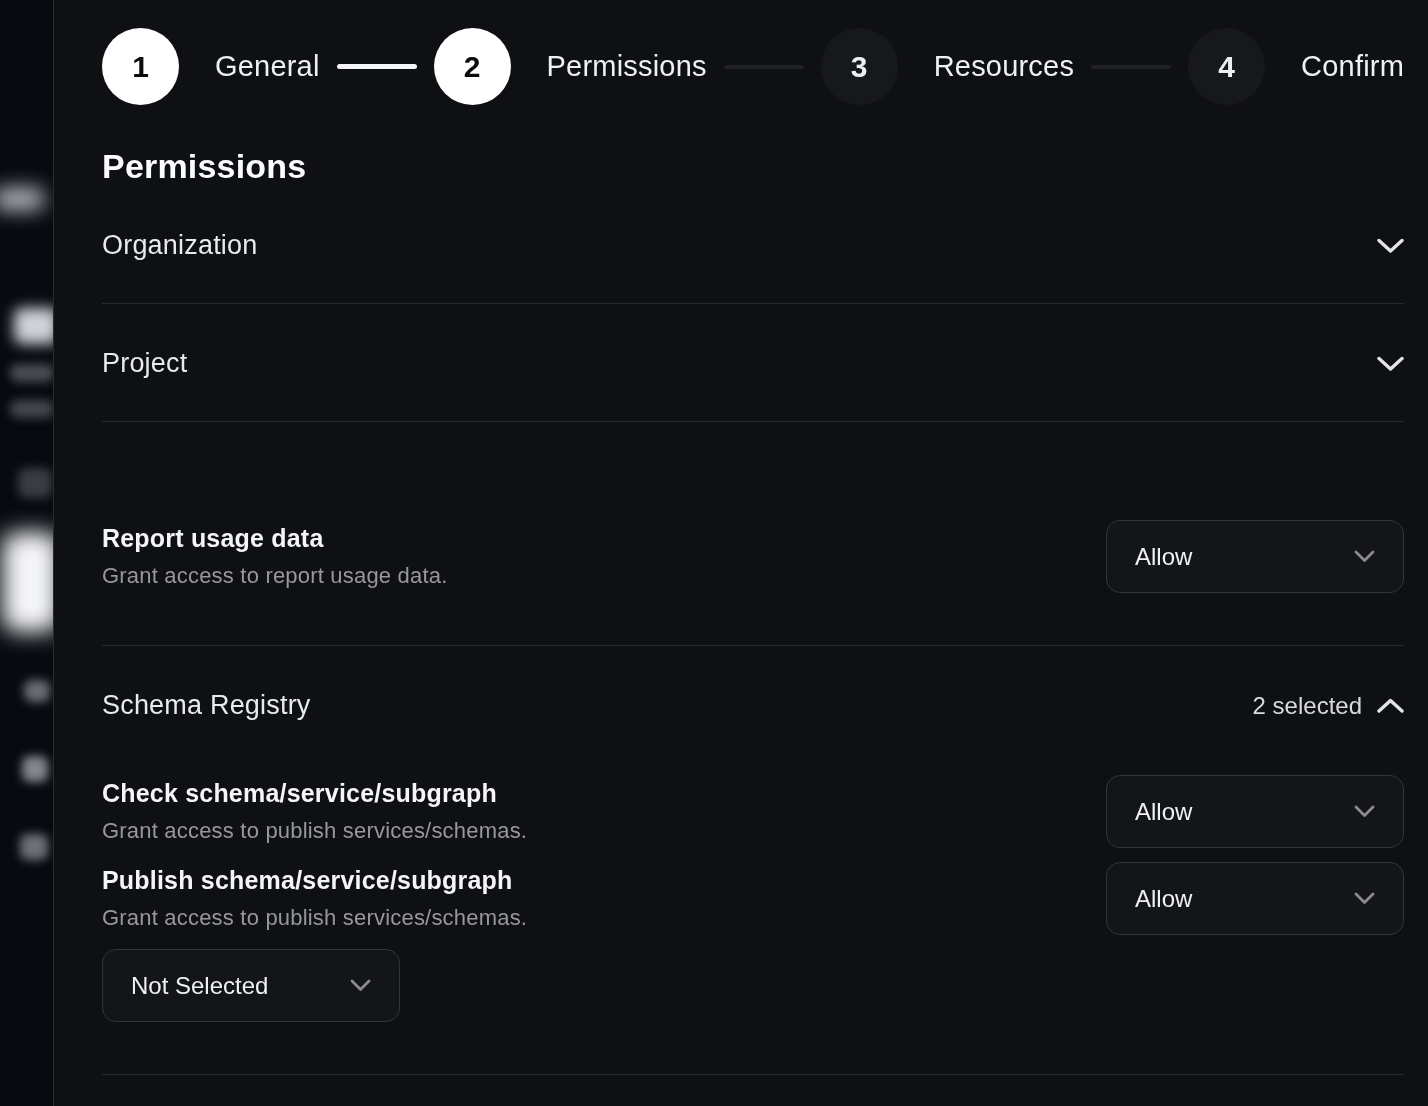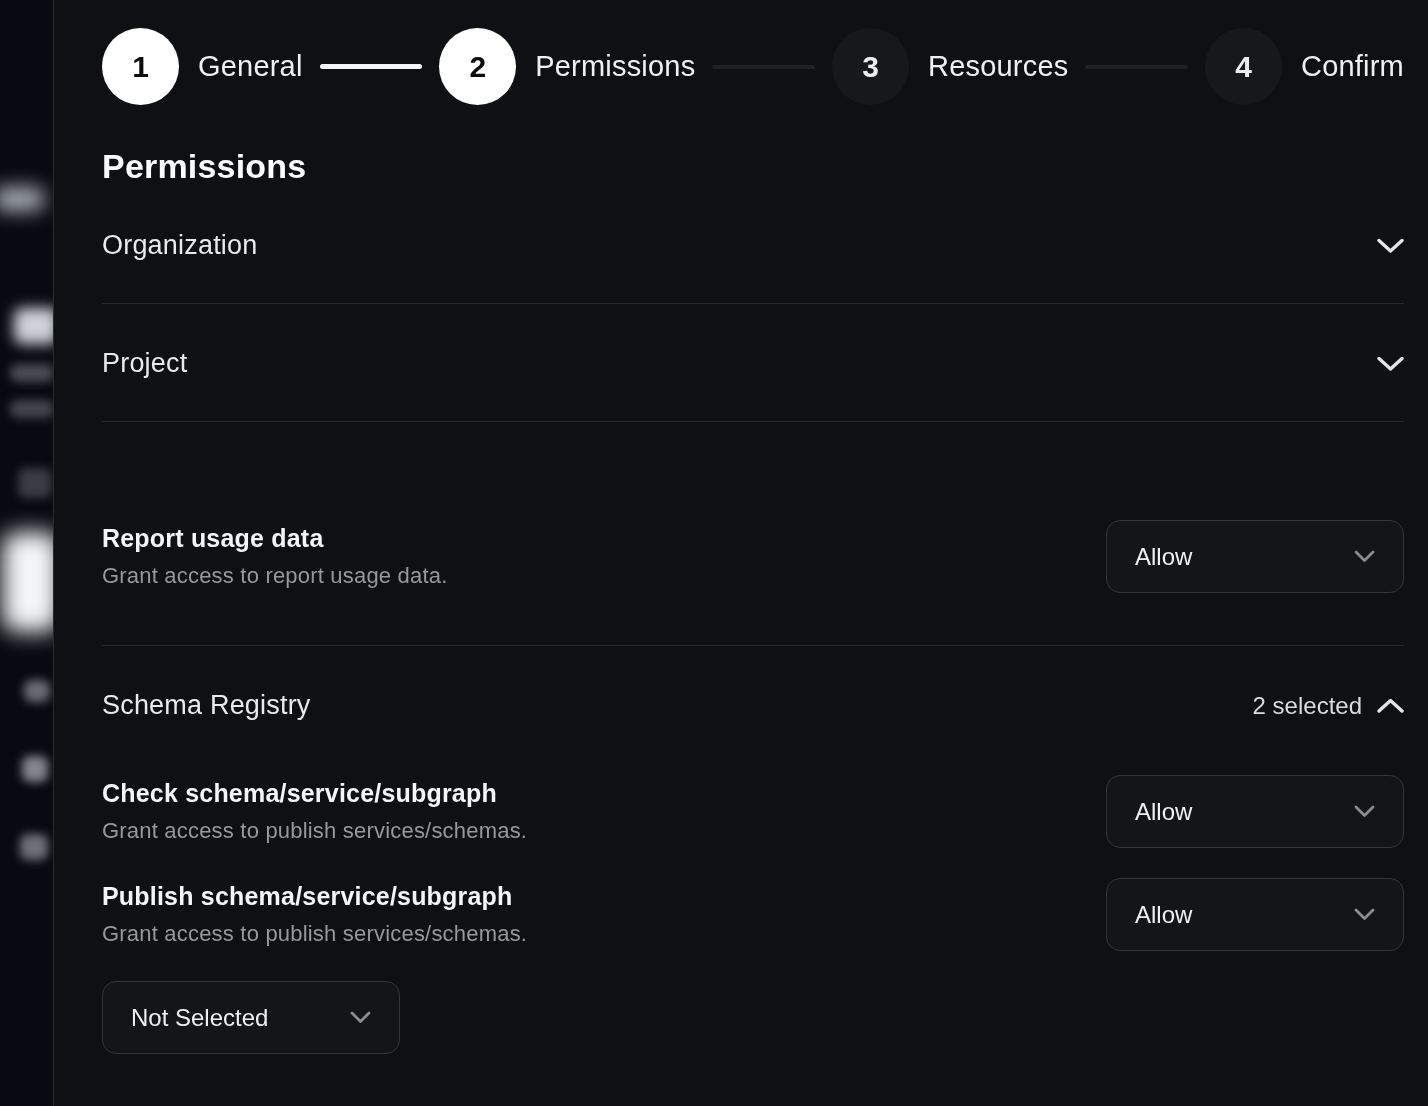--- a/index.html
+++ b/index.html
@@ -38,40 +38,40 @@
   
   .stepper { margin-top: 28px; height: 77px; display: flex; align-items: center; }
   .step { display: flex; align-items: center; flex: 0 0 auto; cursor: default; }
   .step-circle {
     width: 77px; height: 77px; border-radius: 50%;
     display: flex; align-items: center; justify-content: center;
     font-size: 30px; font-weight: 700; flex: 0 0 auto;
   }
   .step--done .step-circle, .step--current .step-circle { background: #ffffff; color: #0b0c0e; }
   .step--upcoming .step-circle { background: #17181c; color: #eceef0; }
-  .step-label { margin-left: 19px; font-size: 29px; color: #eef0f3; letter-spacing: 0.2px; white-space: nowrap; }
+  .step-label { margin-left: 36px; font-size: 29px; color: #eef0f3; letter-spacing: 0.2px; white-space: nowrap; }
   .connector { flex: 1 1 auto; height: 5px; border-radius: 3px; margin: 0 17px; }
   .connector--done { background: #f5f6f8; }
   .connector--todo { background: #202125; height: 4px; }
 
   
   .page-title { margin-top: 42px; font-size: 34px; font-weight: 700; color: #fbfcfd; letter-spacing: 0.2px; }
 
   
   .section { padding: 44px 0 42px; border-bottom: 1px solid #28292c; }
   .section--expanded { padding-bottom: 52px; }
   .section-header { display: flex; align-items: center; justify-content: space-between; cursor: pointer; }
   .section-label { font-size: 27px; color: #e8eaec; letter-spacing: 0.2px; }
   .section-right { display: flex; align-items: center; gap: 15px; }
   .selected-count { font-size: 24px; color: #d9dbdd; }
   .chev { display: block; }
 
   .section-body { margin-top: 54px; }
   .perm-row { display: flex; align-items: center; justify-content: space-between; }
-  .perm-row + .perm-row { margin-top: 30px; }
+  .perm-row + .perm-row { margin-top: 14px; }
   .perm-text { max-width: 900px; }
   .perm-title { font-size: 25px; font-weight: 700; color: #f4f5f7; letter-spacing: 0.2px; }
   .perm-desc { margin-top: 10px; font-size: 22px; color: #97989b; letter-spacing: 0.2px; }
 
   .select {
     width: 298px; height: 73px; border-radius: 14px;
     background: #141518; border: 1.5px solid #33353b;
     display: flex; align-items: center; justify-content: space-between;
     padding: 4px 28px; cursor: pointer; flex: 0 0 auto;
   }

